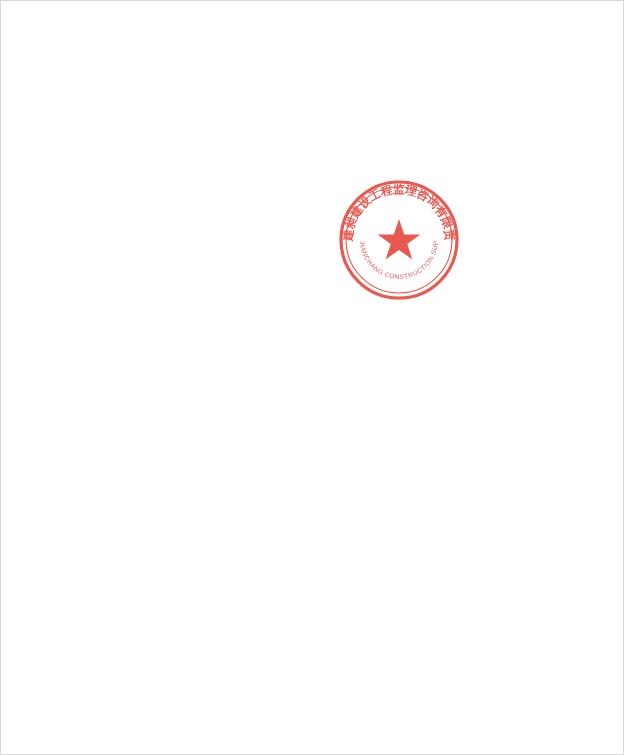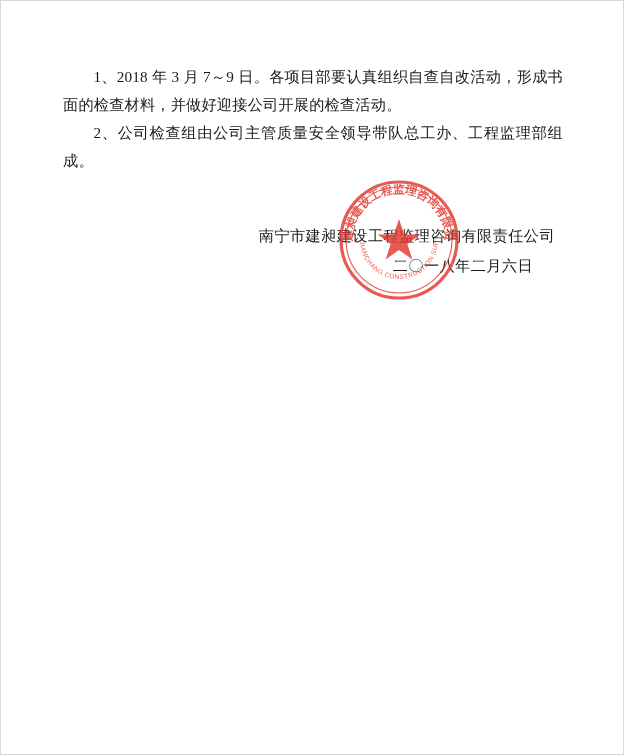--- a/index.html
+++ b/index.html
@@ -90,32 +90,20 @@
   }
   .seal-star {
     fill: #e2352c;
   }
 </style>
 </head>
 <body>
 
 <div id="page">
 
-  <div id="content">
-
-    <p class="para">1、2018 年 3 月 7～9 日。各项目部要认真组织自查自改活动，形成书面的检查材料，并做好迎接公司开展的检查活动。</p>
-
-    <p class="para">2、公司检查组由公司主管质量安全领导带队总工办、工程监理部组成。</p>
-
-    <div class="signature-block">
-      <div class="sig-line">南宁市建昶建设工程监理咨询有限责任公司</div>
-      <div class="sig-line sig-date">二〇一八年二月六日</div>
-    </div>
-
-  </div>
 
   <div id="seal">
     <svg viewBox="0 0 122 122" xmlns="http://www.w3.org/2000/svg">
       <defs>
         <path id="sealArcTop" d="M 14,61 A 47,47 0 0 1 108,61"></path>
         <path id="sealArcBottom" d="M 22,61 A 39,39 0 0 0 100,61"></path>
       </defs>
       <circle class="seal-ring" cx="61" cy="61" r="58"></circle>
       <circle class="seal-ring-inner" cx="61" cy="61" r="53"></circle>
       <polygon class="seal-star" points="61,40 66.2,55.4 82.4,55.4 69.3,65 74.3,80.4 61,70.9 47.7,80.4 52.7,65 39.6,55.4 55.8,55.4"></polygon>

